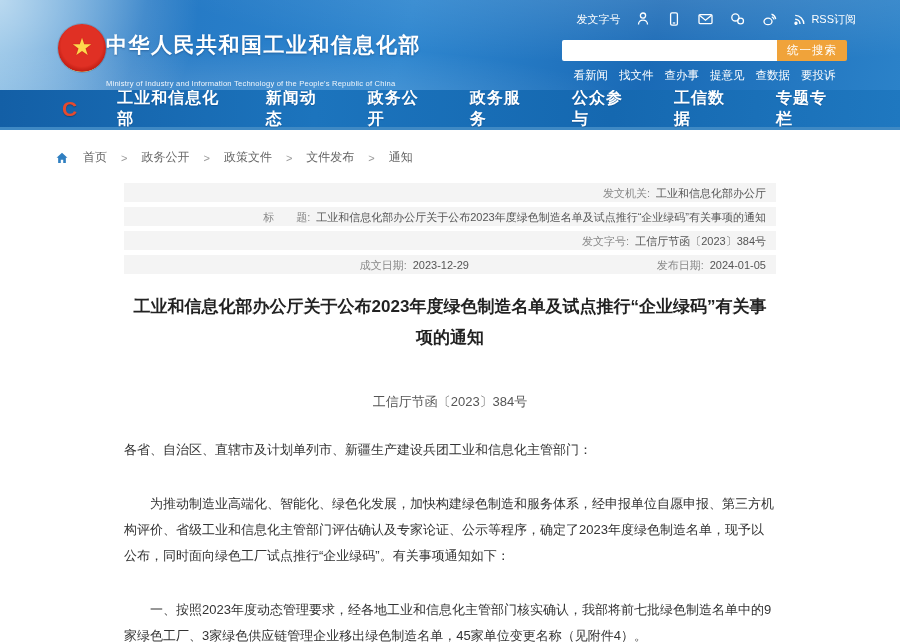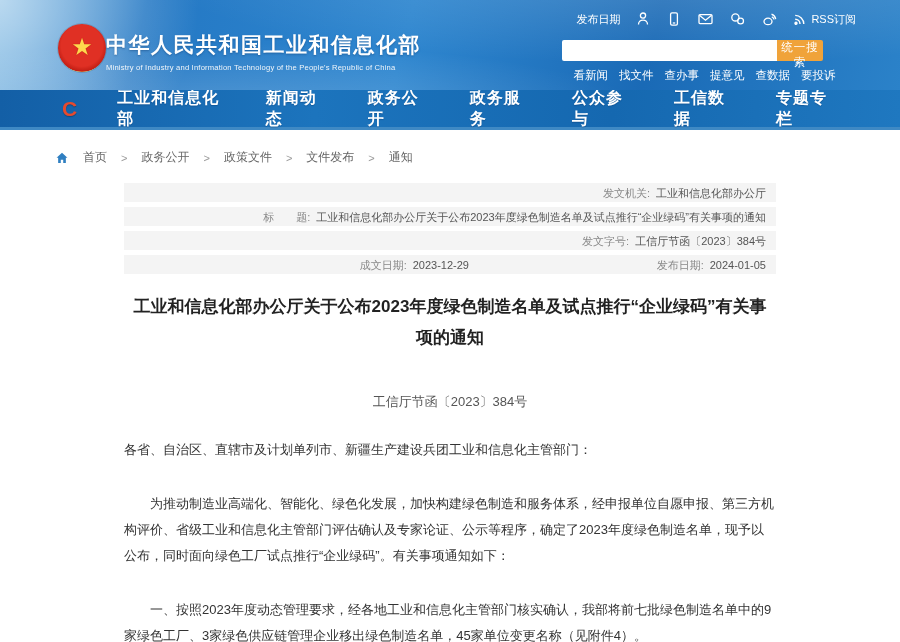--- a/index.html
+++ b/index.html
@@ -19,32 +19,32 @@
     position:absolute; left:58px; top:24px; width:48px; height:48px; border-radius:50%;
     background:radial-gradient(circle at 50% 45%, #e03024 58%, #c21e14 72%, #f2c23e 74%, #e8a92c 100%);
     box-shadow:0 0 0 1px rgba(0,0,0,0.12);
     display:flex; align-items:center; justify-content:center;
   }
   .emblem .star { color:#ffd84d; font-size:24px; line-height:1; margin-top:-3px;
     text-shadow:0 0 1px #a8130b; }
   .site-id { position:absolute; left:106px; top:31px; color:#fff; }
   .site-id .cn { font-size:21px; font-weight:bold; letter-spacing:1.5px;
     text-shadow:0 1px 2px rgba(0,40,90,0.35); }
-  .site-id .en { font-size:7.6px; margin-top:4px; letter-spacing:0.2px; color:rgba(255,255,255,0.92); }
+  .site-id .en { font-size:7.6px; margin-top:20px; letter-spacing:0.2px; color:rgba(255,255,255,0.92); }
 
   .utility { position:absolute; top:11px; right:44px; display:flex; align-items:center; gap:15px;
     color:#ffffff; font-size:11px; }
   .utility svg { display:block; }
   .util-link { display:flex; align-items:center; gap:4px; cursor:pointer; }
 
   .search-area { position:absolute; top:40px; right:53px; width:285px; }
   .search-bar { display:flex; height:21px; }
   .search-input { width:215px; height:21px; border:none; outline:none; background:#ffffff;
     font-size:12px; padding:0 8px; border-radius:2px 0 0 2px; }
-  .search-btn { width:46px; height:21px; border:none; background:#f0a33a; color:#ffffff;
+  .search-btn { width:70px; height:21px; border:none; background:#f0a33a; color:#ffffff;
     font-size:11.5px; letter-spacing:1px; cursor:pointer; border-radius:0 2px 2px 0; }
   .quick-links { display:flex; gap:11px; margin-top:7px;justify-content:center; }
   .quick-links a { color:#ffffff; font-size:11.5px; text-decoration:none; }
 
   
   .nav {
     width:900px; height:40px;
     background:linear-gradient(92deg,#135fa6 0%,#1c74bd 35%,#1568b0 68%,#1f78c0 100%);
     border-bottom:3px solid #3f89c4;
     display:flex; align-items:center; justify-content:space-between; padding:0 62px;
@@ -87,21 +87,21 @@
   <div class="emblem">
     <span class="star">★</span>
   </div>
 
   <div class="site-id">
     <div class="cn">中华人民共和国工业和信息化部</div>
     <div class="en">Ministry of Industry and Information Technology of the People's Republic of China</div>
   </div>
 
   <div class="utility">
-    <span class="util-link">发布日期</span>
+    <span class="util-link">发文字号</span>
     <span class="util-link">
       <svg width="16" height="16" viewBox="0 0 16 16" fill="none" stroke="#fff" stroke-width="1.3">
         <circle cx="8" cy="4.6" r="2.6"></circle>
           <path d="M3.5 13.5c0-2.6 2-4.4 4.5-4.4s4.5 1.8 4.5 4.4"></path>
       </svg>
     </span>
     <span class="util-link">
       <svg width="16" height="16" viewBox="0 0 16 16" fill="none" stroke="#fff" stroke-width="1.3">
         <rect x="4.6" y="1.8" width="6.8" height="12.4" rx="1.4"></rect>
           <line x1="6.8" y1="12" x2="9.2" y2="12"></line>

